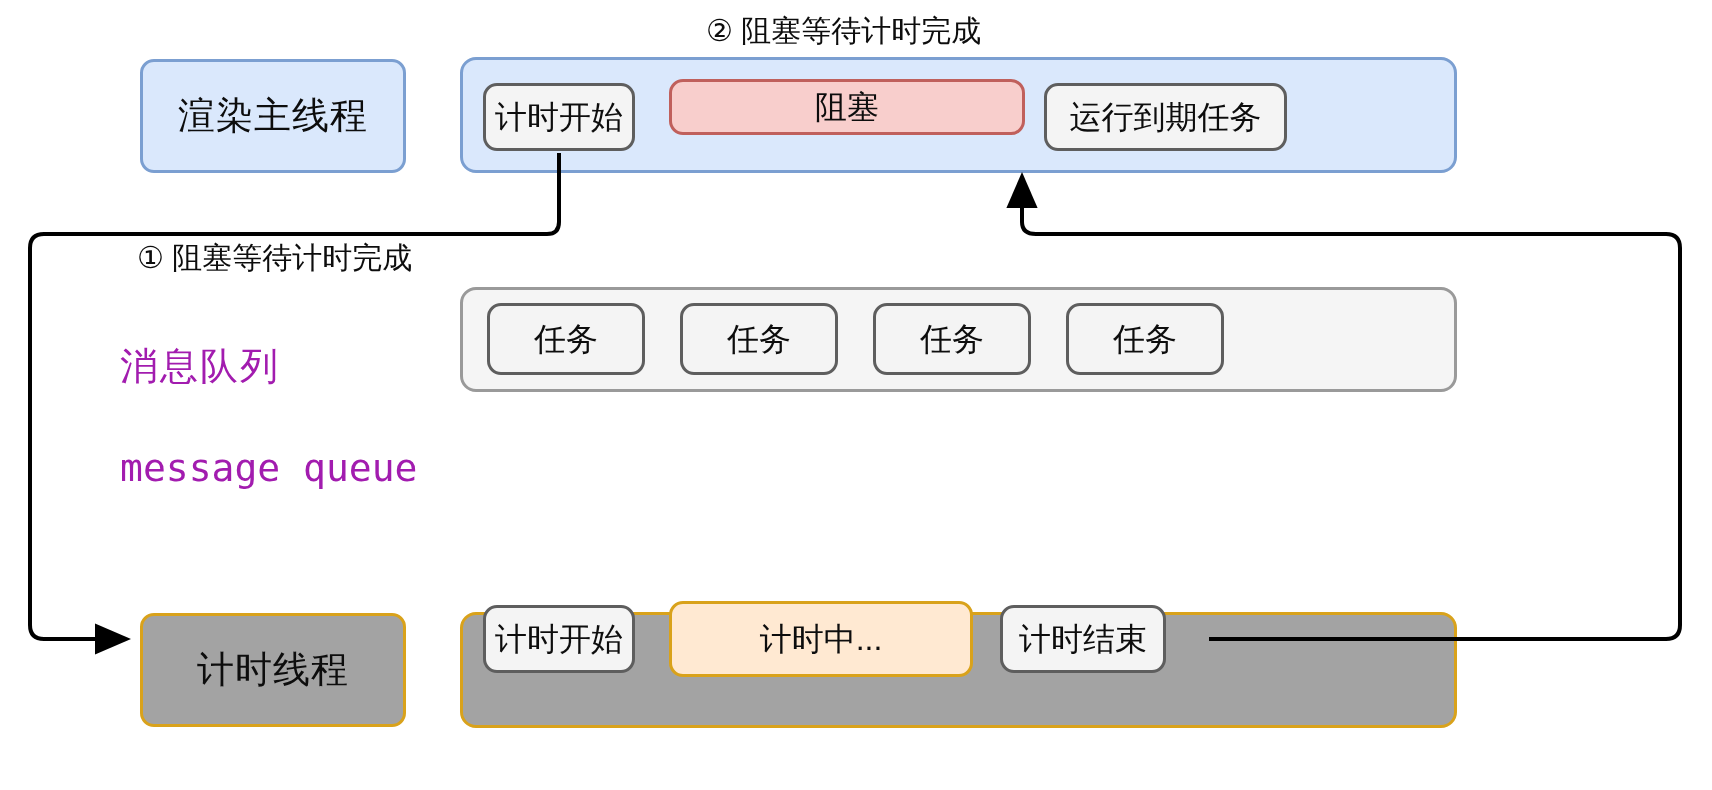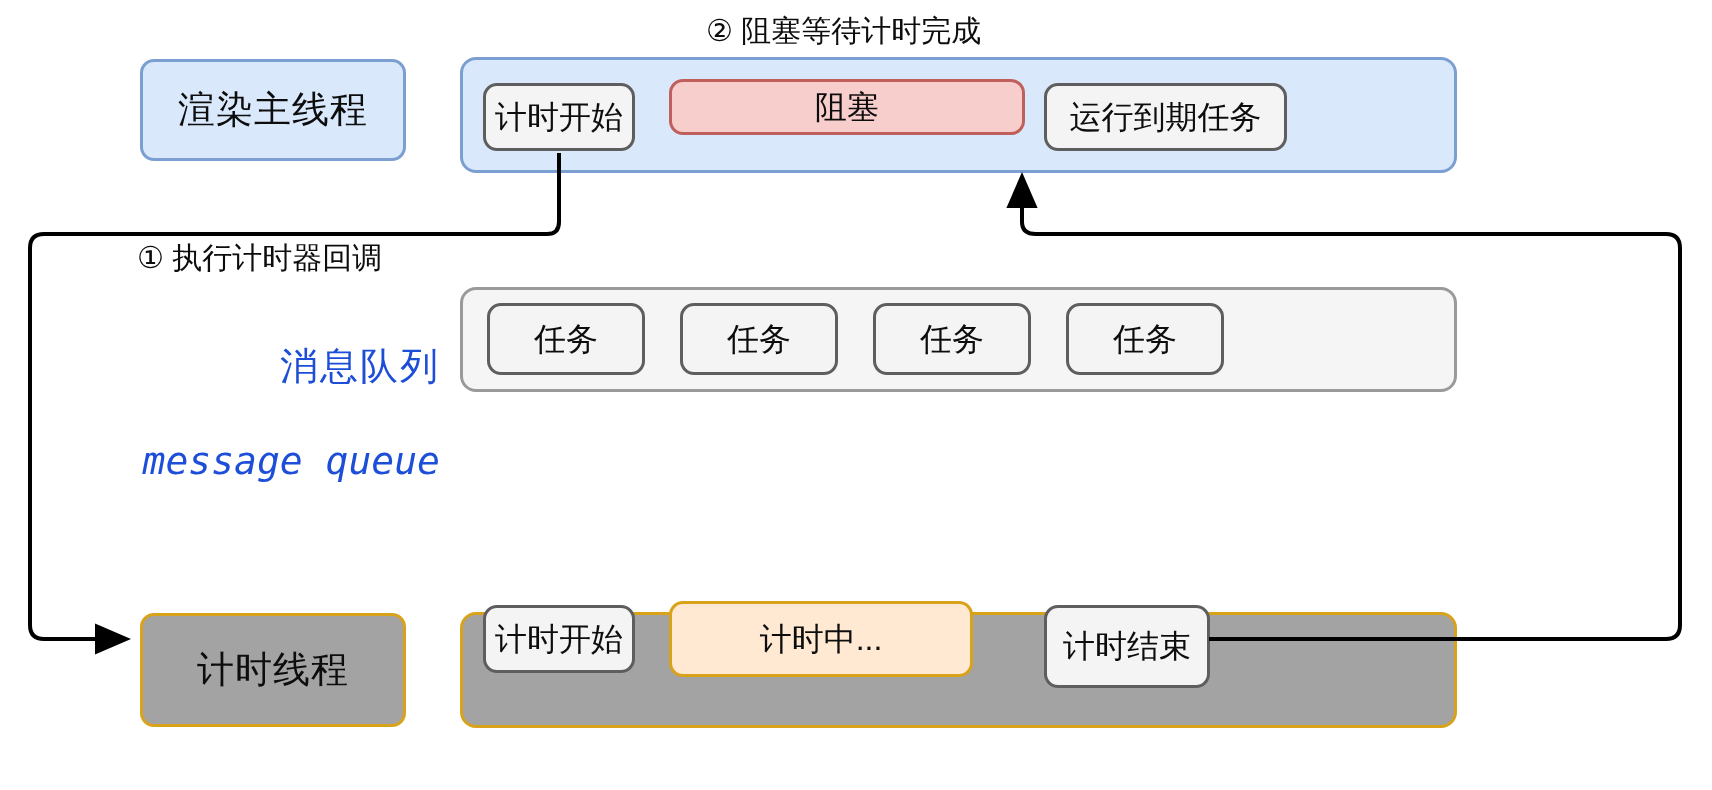--- a/index.html
+++ b/index.html
@@ -58,36 +58,35 @@
   
   .annot {
     position: absolute;
     font-size: 30px;
     color: #0d0d0d;
     white-space: pre;
   }
 
   .queue-title {
     position: absolute;
-    text-align: right;
-    color: #1d4ed8;
+    text-align: left;
+    color: #a21caf;
     white-space: pre;
   }
   .queue-title .cn {
     display: block;
     font-size: 38px;
     letter-spacing: 2px;
   }
   .queue-title .en {
     display: block;
     font-size: 38px;
     font-family: "DejaVu Sans Mono", "Liberation Mono", monospace;
     letter-spacing: 0px;
-    margin-top: 11px;
-    font-style: italic;
+    margin-top: 18px;
   }
 
   .item-text {
     font-size: 32px;
     color: #0d0d0d;
     white-space: pre;
   }
   .item-text.mono-dots {
     font-family: "Liberation Sans", "DejaVu Sans", sans-serif;
   }
@@ -102,23 +101,23 @@
   }
 </style>
 </head>
 <body>
 
 <div id="canvas">
 
   <div class="annot" style="left:706px; top:11px;">② 阻塞等待计时完成</div>
 
 
-  <div class="annot" style="left:137px; top:238px;">① 执行计时器回调</div>
+  <div class="annot" style="left:137px; top:238px;">① 阻塞等待计时完成</div>
 
-  <div class="box thm-blue lane-label" style="left:140px; top:59px; width:266px; height:102px;">渲染主线程</div>
+  <div class="box thm-blue lane-label" style="left:140px; top:59px; width:266px; height:114px;">渲染主线程</div>
 
   <div class="track thm-blue" style="left:460px; top:57px; width:997px; height:116px;"></div>
 
   <div class="box thm-gray" style="left:483px; top:83px; width:152px; height:68px;">
     <span class="item-text">计时开始</span>
   </div>
 
   <div class="box thm-pink" style="left:669px; top:79px; width:356px; height:56px;">
     <span class="item-text">阻塞</span>
   </div>
@@ -155,21 +154,21 @@
   <div class="track thm-orange" style="left:460px; top:581px; width:997px; height:116px;"></div>
 
   <div class="box thm-gray" style="left:483px; top:605px; width:152px; height:68px;">
     <span class="item-text">计时开始</span>
   </div>
 
   <div class="box thm-orange2" style="left:669px; top:601px; width:304px; height:76px;">
     <span class="item-text mono-dots">计时中...</span>
   </div>
 
-  <div class="box thm-gray" style="left:1044px; top:605px; width:166px; height:83px;">
+  <div class="box thm-gray" style="left:1000px; top:605px; width:166px; height:68px;">
     <span class="item-text">计时结束</span>
   </div>
 
   <svg class="wires" viewBox="0 0 1712 790">
     <defs>
       <marker id="arrowhead" markerWidth="9" markerHeight="9" refX="7.5" refY="4.5" orient="auto">
         <polygon points="0,0.6 9,4.5 0,8.4" fill="#000000"></polygon>
       </marker>
     </defs>
 

